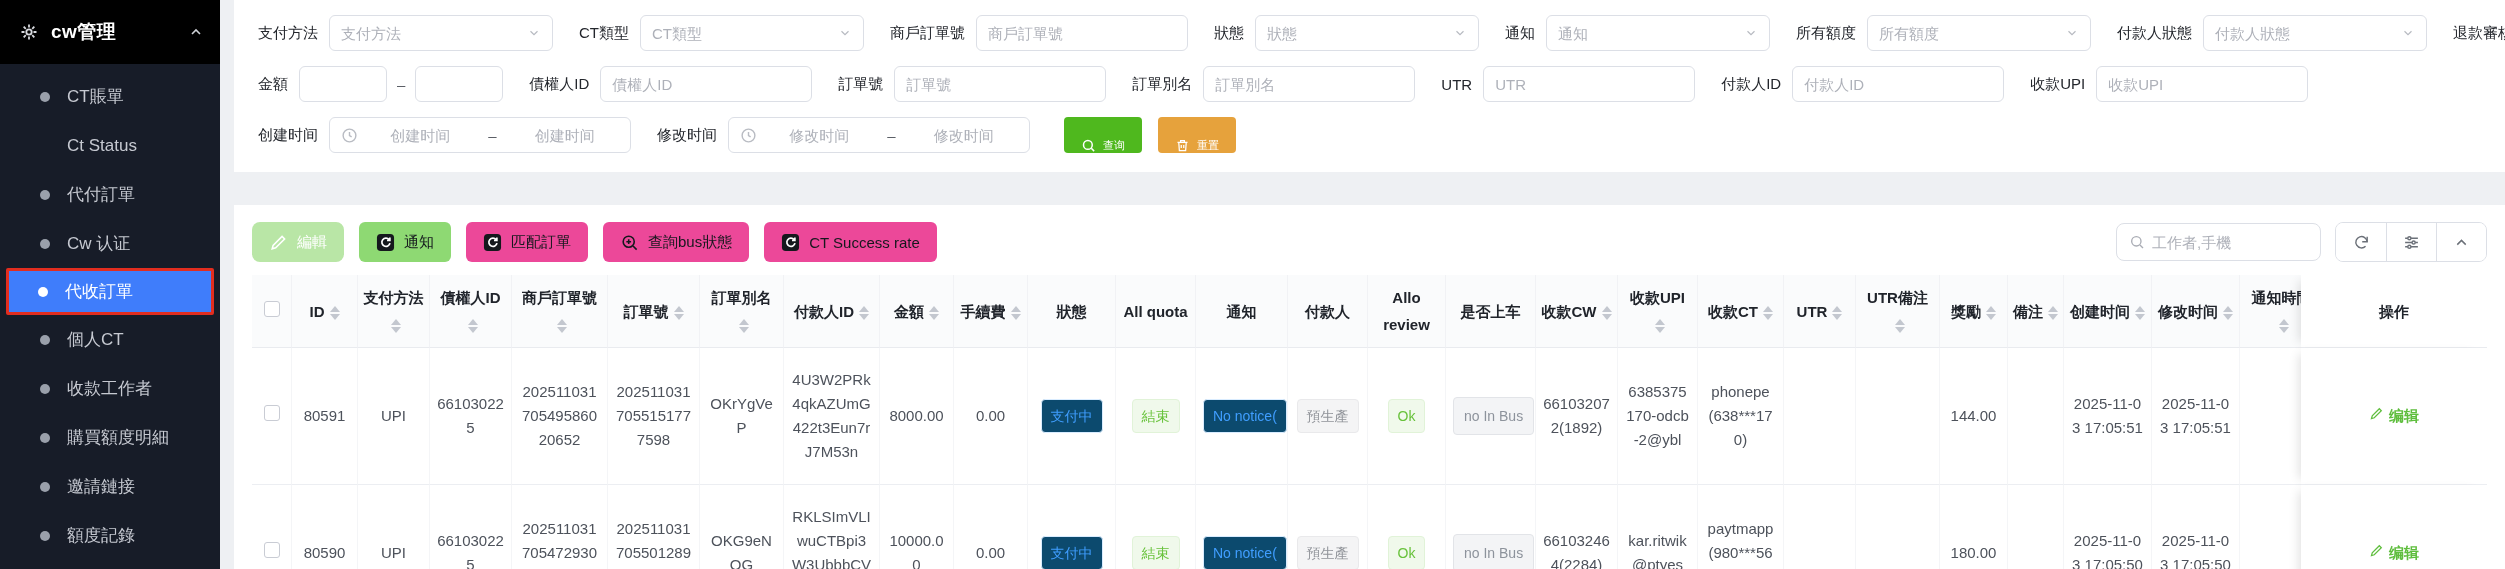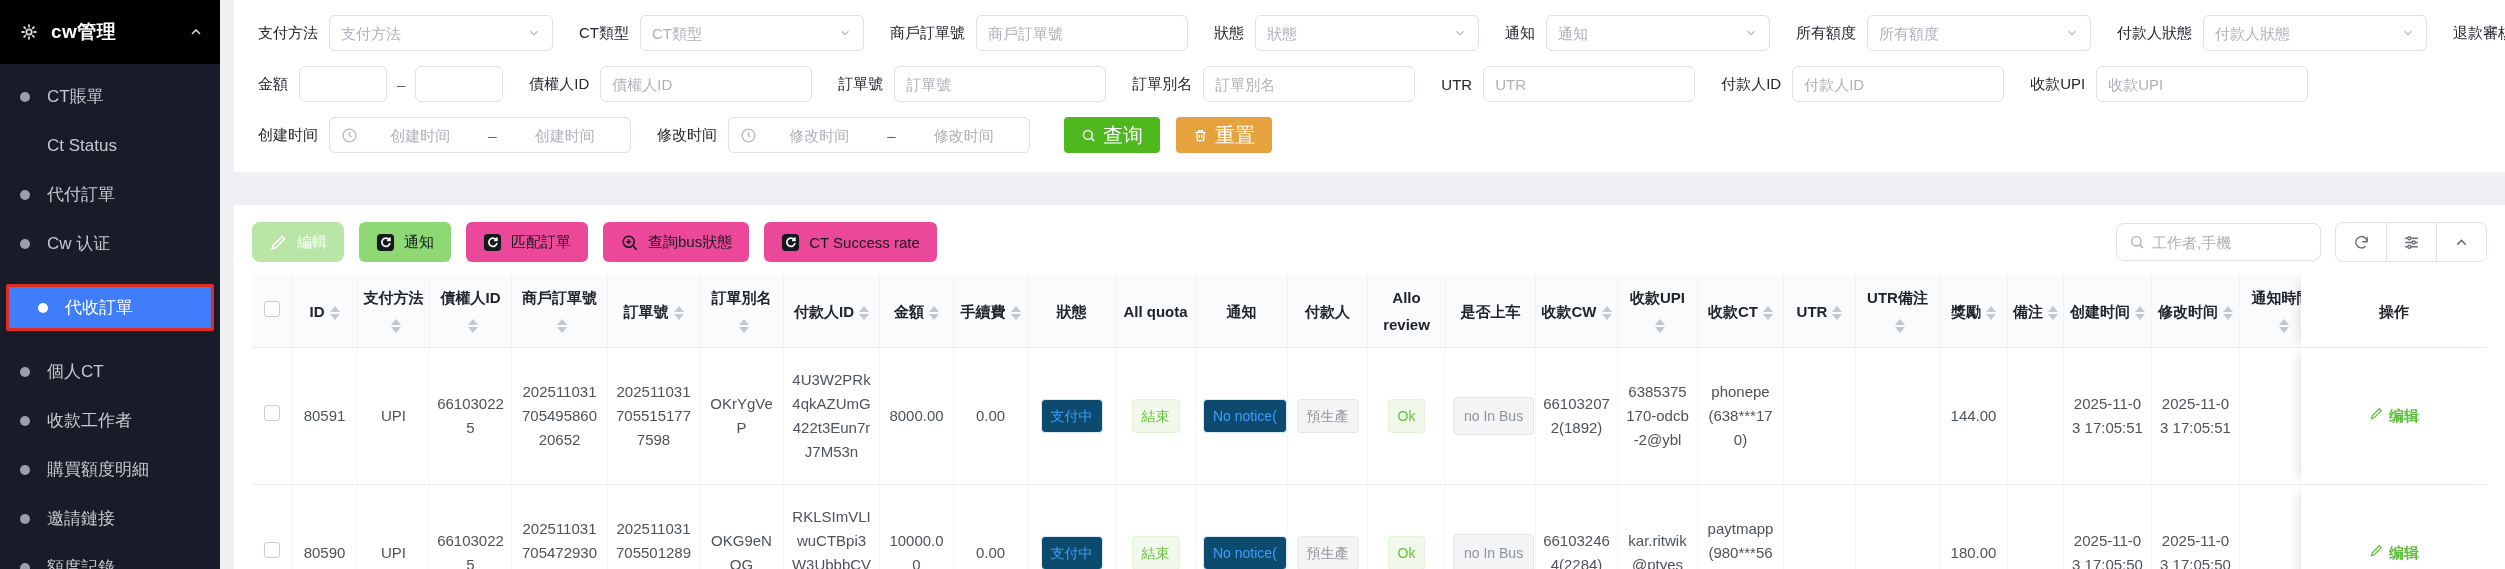--- a/index.html
+++ b/index.html
@@ -6,45 +6,45 @@
   html,body { width:2505px; height:569px; overflow:hidden; }
   body { display:flex; background:#eef0f3; font-family:"Liberation Sans", sans-serif; color:#2a2e35; }
 
   
   .sidebar { width:220px; flex-shrink:0; background:#171c28; height:100%; }
   .sb-header { height:64px; background:#000; display:flex; align-items:center; gap:13px; padding:0 16px 0 20px; }
   .sb-header .gear { width:18px; height:18px; display:inline-flex; }
   .sb-title { color:#fff; font-size:19px; font-weight:bold; letter-spacing:.5px; }
   .sb-caret { margin-left:auto; display:inline-flex; width:16px; height:16px; }
   .sb-nav { padding-top:8px; }
-  .sb-item { height:49px; display:flex; align-items:center; gap:17px; padding-left:20px; color:#c6c9d1; font-size:17px; cursor:pointer; }
+  .sb-item { height:49px; display:flex; align-items:center; gap:17px; padding-left:40px; color:#c6c9d1; font-size:17px; cursor:pointer; }
   .sb-item .dot { width:10px; height:10px; border-radius:50%; background:#9aa0ab; flex-shrink:0; }
   .sb-item.nobullet .dot { visibility:hidden; }
-  .sb-item.active { background:#3f7dfb; color:#fff; margin:16px 6px; padding-left:29px; border:3px solid #e12d1f; border-radius:2px; height:47px; }
+  .sb-item.active { background:#3f7dfb; color:#fff; margin:0 6px; padding-left:29px; border:3px solid #e12d1f; border-radius:2px; height:47px; }
   .sb-item.active .dot { background:#fff; }
 
   
   .main { flex:1; min-width:0; padding-left:14px; display:flex; flex-direction:column; }
 
   .filters { background:#fff; padding:15px 22px 4px 24px; }
   .f-row { display:flex; align-items:center; margin-bottom:15px; flex-wrap:nowrap; }
   .f-item { display:flex; align-items:center; margin-right:26px; }
   .f-item label { font-size:15px; color:#23262c; margin-right:11px; white-space:nowrap; }
   .box { height:36px; border:1px solid #dcdfe6; border-radius:6px; background:#fff; display:flex; align-items:center; padding:0 11px; }
   .box input { border:none; outline:none; width:100%; font-size:15px; color:#3a3e45; font-family:inherit; background:transparent; }
   .box input::placeholder { color:#aeb1b9; }
   .sel-box { width:224px; }
   .txt-box { width:212px; }
   .small-box { width:88px; }
   .chev { margin-left:6px; flex-shrink:0; display:inline-flex; width:14px; height:14px; }
   .dash { margin:0 10px; color:#5b5f66; font-size:15px; }
   .date-box { width:302px; gap:4px; }
   .date-box .clk { display:inline-flex; width:17px; height:17px; margin-right:4px; flex-shrink:0; }
   .date-box input { text-align:center; }
-  .f-btn { height:36px; border:none; border-radius:4px; color:#fff; font-size:20px; font-family:inherit; display:inline-flex; align-items:center; gap:7px; padding:0 17px; cursor:pointer; }
+  .f-btn { height:36px; border:none; border-radius:4px; color:#fff; font-size:11px; font-family:inherit; display:inline-flex; align-items:flex-end; gap:7px; padding:0 17px; cursor:pointer; }
   .f-btn .ic { display:inline-flex; width:15px; height:15px; }
   .btn-query { background:#4fb81e; margin-left:8px; }
   .btn-reset { background:#e6a23c; margin-left:16px; }
 
   .card { background:#fff; margin-top:33px; flex:1; padding:0 18px; }
   .toolbar { display:flex; align-items:center; padding:17px 0 13px; }
   .t-btn { height:40px; border:none; border-radius:6px; font-size:15px; font-family:inherit; display:inline-flex; align-items:center; gap:9px; padding:0 17px; margin-right:15px; cursor:pointer; color:#15181d; font-weight:500; }
   .t-btn .bic { display:inline-flex; width:19px; height:19px; }
   .t-green-dis { background:#b9e6a6; color:#fff;border-radius:8px; }
   .t-green { background:#8ed973; }

